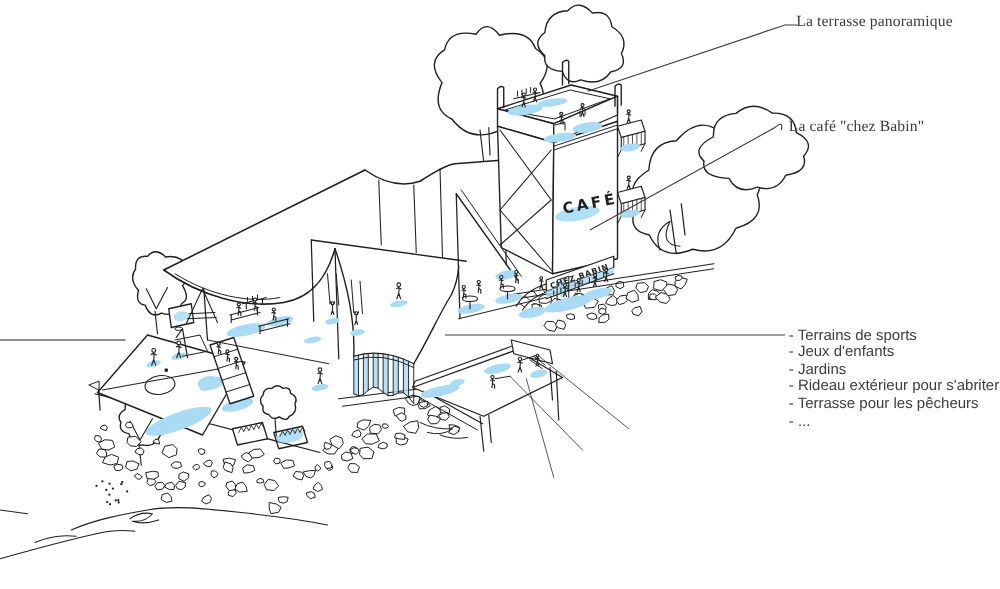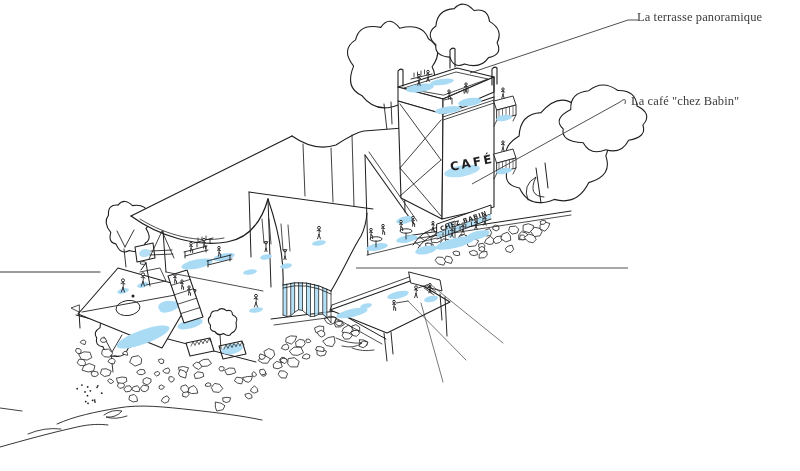--- a/index.html
+++ b/index.html
@@ -461,13 +461,21 @@
       <path class="leader" d="M 356,268 L 628,268"></path>
     </g>
     <text class="sign-cafe" transform="translate(451,171) rotate(-11)">CAFÉ</text>
     <text class="sign-band" transform="translate(441,231) rotate(-19)">CHEZ BABIN</text>
   </svg>
 
   <div class="anno" style="left:637px;top:11px">La terrasse panoramique</div>
 
   <div class="anno" style="left:631px;top:95px">La café "chez Babin"</div>
 
+  <div id="feature-list">
+      <div class="feat">- Terrains de sports</div>
+      <div class="feat">- Jeux d'enfants</div>
+      <div class="feat">- Jardins</div>
+      <div class="feat">- Rideau extérieur pour s'abriter</div>
+      <div class="feat">- Terrasse pour les pêcheurs</div>
+      <div class="feat">- ...</div>
+    </div>
 </div>
 
 </body></html>

